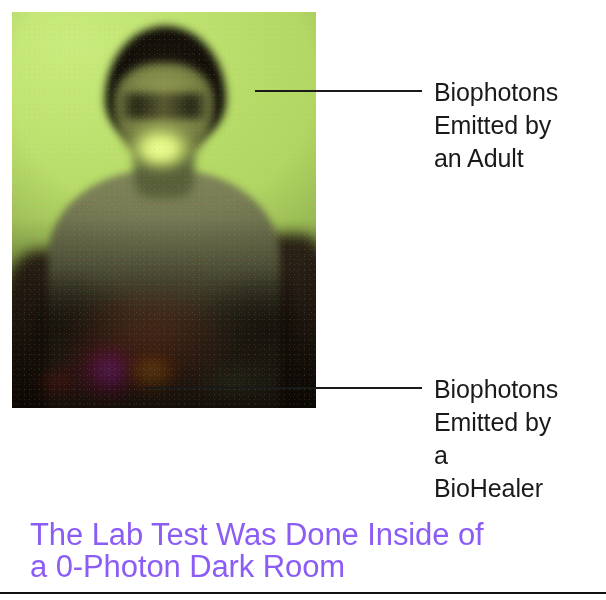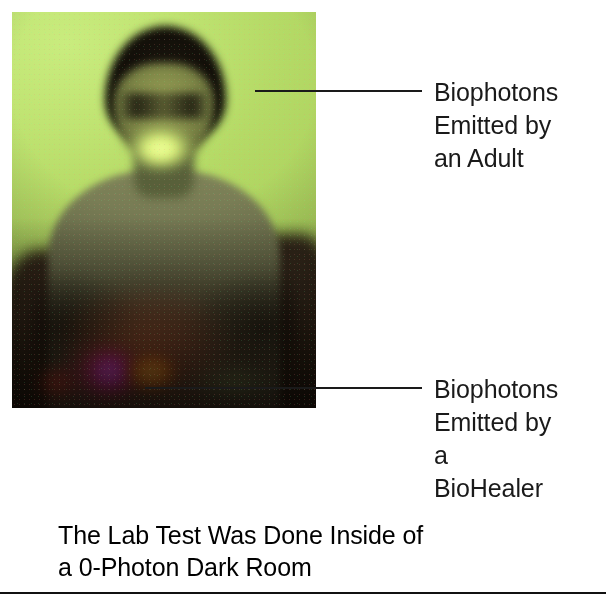--- a/index.html
+++ b/index.html
@@ -247,26 +247,25 @@
     color: #1a1a1a;
     white-space: pre-line;
   }
   #callout-adult     { left: 434px; top: 76px; }
   #callout-biohealer { left: 434px; top: 373px; }
 
   .caption {
     position: absolute;
     left: 30px;
     top: 519px;
-    font-size: 25px;
+    font-size: 31px;
     line-height: 32px;
     letter-spacing: -0.1px;
-    color: #000000;
+    color: #8b5cf6;
     white-space: pre-line;
-    margin-left: 28px;
   }
 
   .bottom-rule {
     position: absolute;
     left: 0;
     top: 592px;
     width: 606px;
     height: 2px;
     background: #111111;
   }

